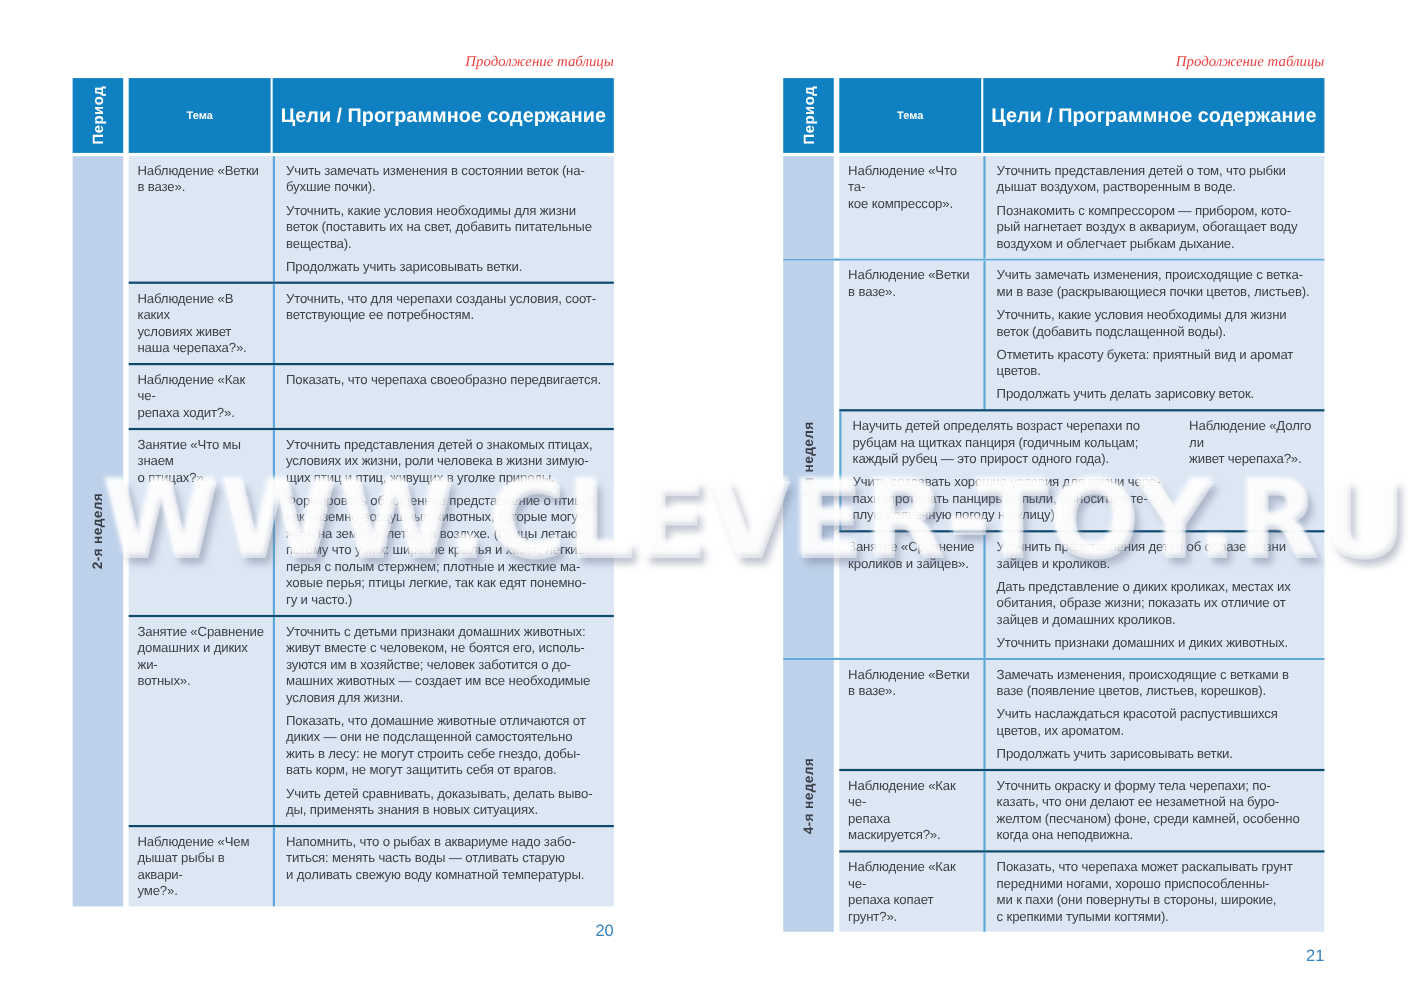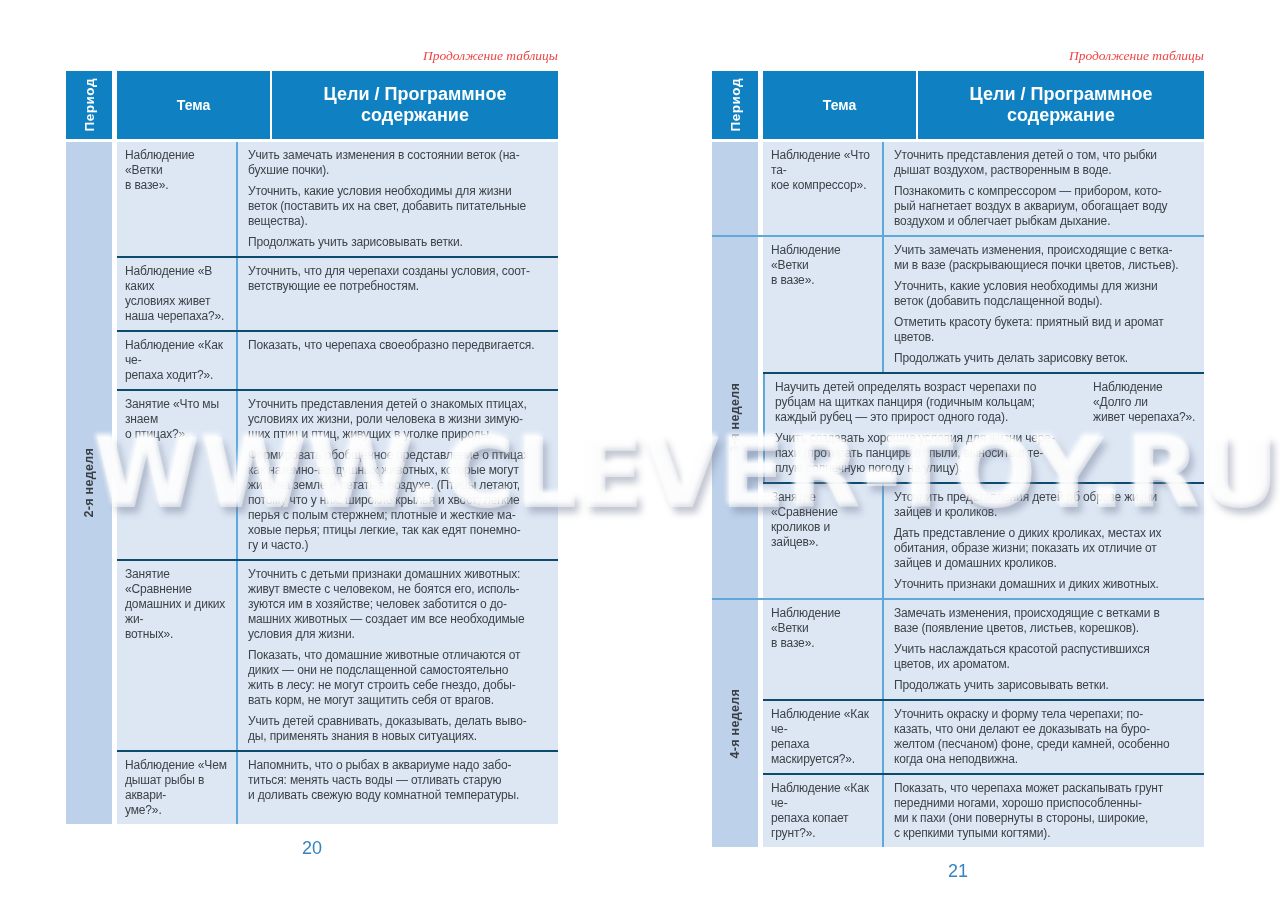--- a/index.html
+++ b/index.html
@@ -10,43 +10,43 @@
   .page-right { left:712px; }
 
   .continuation { font-family:"Liberation Serif", serif; font-style:italic;
                   font-size:13.5px; color:#ef4444; text-align:right; height:17px;
                   margin-bottom:6px; }
 
   .thead { display:flex; height:68px; }
   .th { background:#0f80c1; color:#ffffff; font-weight:bold; display:flex;
         align-items:center; justify-content:center; text-align:center; }
   .th-period { width:46px; margin-right:5px; }
-  .th-theme  { width:155px; border-right:2px solid #ffffff; font-size:14px; }
+  .th-theme  { width:131px; border-right:2px solid #ffffff; font-size:10px; }
   .th-goals  { flex:1; font-size:18px; }
 
   .tbody { margin-top:3px; }
   .group { display:flex; }
   .group + .group { border-top:2px solid #5ea9da; }
   .period-cell { width:46px; margin-right:5px; background:#bed1ea; display:flex;
                  align-items:center; justify-content:center; }
   .rows { flex:1; display:flex; flex-direction:column; }
   .row { display:flex; background:#dde7f4; }
   .row + .row { border-top:2px solid #0c4a6e; }
   .cell { font-size:12px; line-height:15px; color:#3d4247; letter-spacing:-0.15px;
           white-space:pre-line; padding:6px 8px; }
-  .theme { width:119px; }
+  .theme { width:131px; }
   .goals { flex:1; border-left:2px solid #5ea9da; padding-left:10px; padding-right:6px; }
   .goals p { white-space:pre-line; margin:0; }
   .goals p + p { margin-top:6px; }
 
   .vertical { writing-mode:vertical-rl; transform:rotate(180deg); }
   .th-period .vertical { font-size:13.5px; letter-spacing:0.5px; }
   .period-label { font-weight:bold; font-size:12.5px; color:#3a3f46; letter-spacing:0.3px; }
 
-  .page-number { margin-top:14px; text-align:center; font-size:18px; color:#3583c0; }
+  .page-number { margin-top:14px; text-align:right; font-size:15px; color:#3583c0; }
 
   .watermark { position:absolute; left:0; right:0; top:422px; text-align:right;
                font-family:"DejaVu Sans", sans-serif; font-weight:bold;
                font-size:96px; line-height:1.1; letter-spacing:1px; white-space:nowrap;
                color:rgba(255,255,255,0.48);
                text-shadow:-2px -3px 4px rgba(255,255,255,0.9),
                             4px 6px 7px rgba(110,120,145,0.42);
                pointer-events:none; z-index:5;padding-left:18px; }
 </style>
 </head>
@@ -195,21 +195,21 @@
               <div class="cell theme">Наблюдение «Ветки
 в вазе».</div>
               <div class="cell goals"><p>Замечать изменения, происходящие с ветками в
 вазе (появление цветов, листьев, корешков).</p><p>Учить наслаждаться красотой распустившихся
 цветов, их ароматом.</p><p>Продолжать учить зарисовывать ветки.</p></div>
             </div>
             <div class="row">
               <div class="cell theme">Наблюдение «Как че-
 репаха маскируется?».</div>
               <div class="cell goals"><p>Уточнить окраску и форму тела черепахи; по-
-казать, что они делают ее доказывать на буро-
+казать, что они делают ее незаметной на буро-
 желтом (песчаном) фоне, среди камней, особенно
 когда она неподвижна.</p></div>
             </div>
             <div class="row">
               <div class="cell theme">Наблюдение «Как че-
 репаха копает грунт?».</div>
               <div class="cell goals"><p>Показать, что черепаха может раскапывать грунт
 передними ногами, хорошо приспособленны-
 ми к пахи (они повернуты в стороны, широкие,
 с крепкими тупыми когтями).</p></div>

